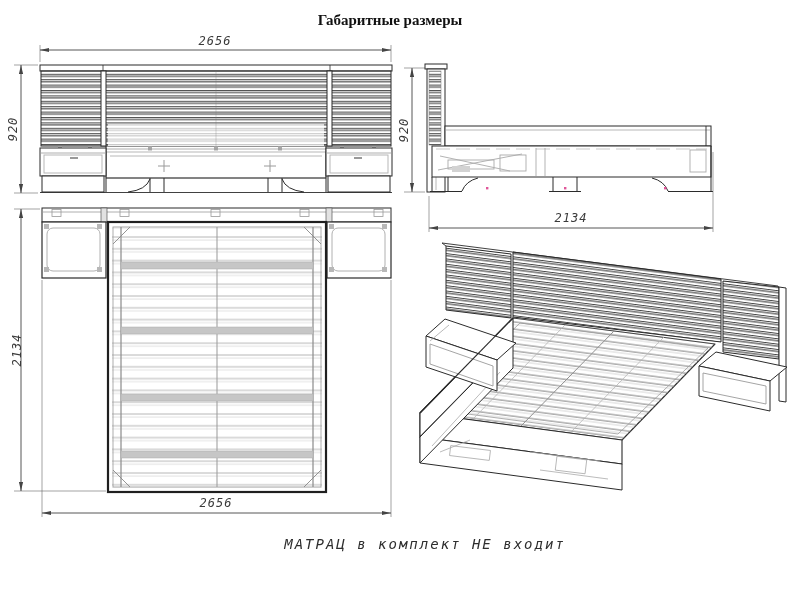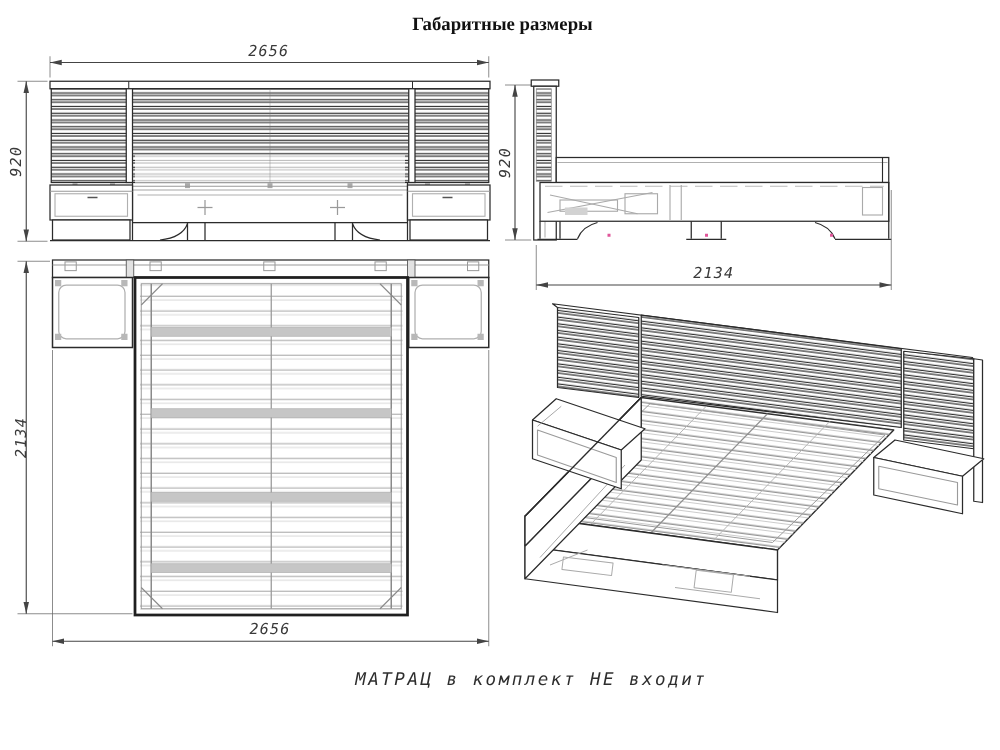--- a/index.html
+++ b/index.html
@@ -1,18 +1,18 @@
 <!DOCTYPE html>
 <html><head>
 <meta charset="utf-8">
 <style>
   html,body{margin:0;padding:0;background:#fff;}
   #canvas{position:relative;width:800px;height:600px;background:#ffffff;overflow:hidden;
           font-family:"Liberation Sans",sans-serif;}
-  #title{position:absolute;top:12px;left:12px;width:780px;text-align:center;
+  #title{position:absolute;top:12px;left:0;width:780px;text-align:center;
          font-family:"Liberation Serif",serif;font-weight:bold;font-size:15px;color:#111;}
   #note{position:absolute;top:536px;left:25px;width:800px;text-align:center;
         font-family:"DejaVu Sans Mono",monospace;font-style:italic;font-size:14px;
         letter-spacing:2px;color:#2e2e2e;}
   svg{position:absolute;top:0;left:0;}
   .dimtxt{font-family:"DejaVu Sans Mono",monospace;font-style:italic;font-size:12px;
           letter-spacing:1px;fill:#3a3a3a;}
   .out{stroke:#2b2b2b;stroke-width:1;fill:#fff;}
   .bold{stroke:#1f1f1f;stroke-width:2.2;fill:#fff;}
   .lt{stroke:#b0b0b0;stroke-width:.9;fill:none;}

